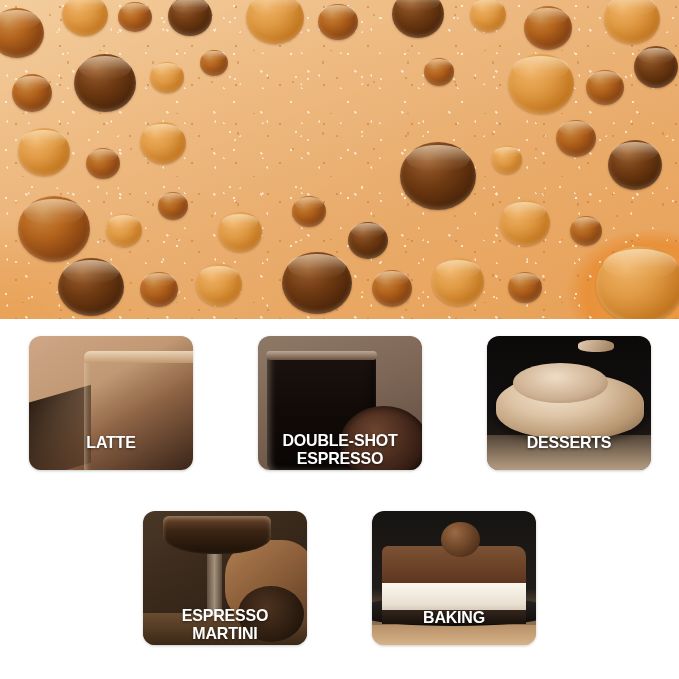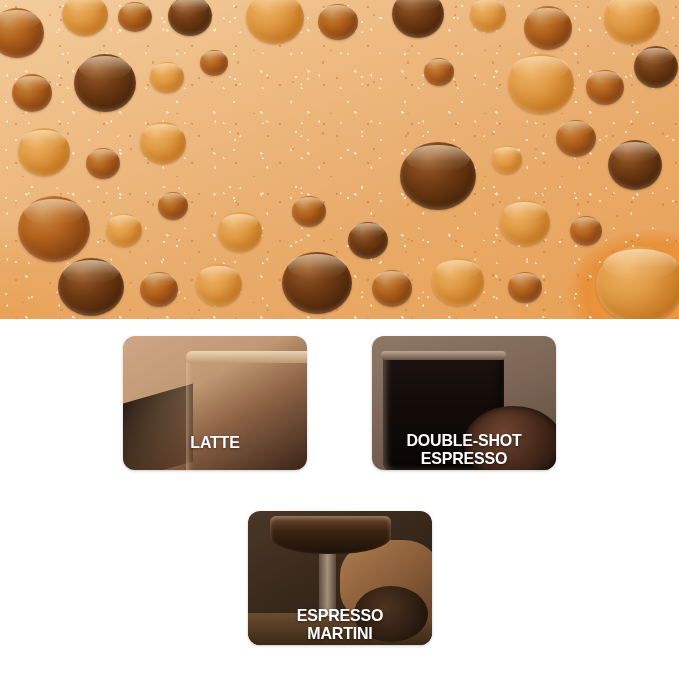--- a/index.html
+++ b/index.html
@@ -63,21 +63,20 @@
     position:absolute;left:0;top:319px;width:679px;height:360px;
     background:#ffffff;
   }
   .row{position:absolute;left:0;width:679px;display:flex;justify-content:center;gap:65px;}
   .row-1{top:17px;}
   .row-2{top:192px;}
 
   .card{
     position:relative;width:164px;height:134px;border-radius:12px;
     overflow:visible;
-    padding-left:20px;
   }
   .card-img{
     position:absolute;inset:0;border-radius:12px;overflow:hidden;
     box-shadow:0 1px 3px rgba(0,0,0,.22);
   }
   .card-label{
     position:absolute;left:-14px;right:-14px;
     text-align:center;color:#ffffff;font-weight:bold;
     font-size:17px;line-height:18px;letter-spacing:-0.2px;
     text-shadow:0 1px 3px rgba(0,0,0,.55);
@@ -299,34 +298,54 @@
       <div class="card">
         <div class="card-img art-dse">
           <div class="glass"></div>
           <div class="rim"></div>
           <div class="capsule"></div>
         </div>
         <div class="card-label two">DOUBLE-SHOT
 ESPRESSO</div>
       </div>
 
+      <div class="card">
+        <div class="card-img art-dsrt">
+          <div class="crumb"></div>
+          <div class="base"></div>
+          <div class="cream"></div>
+          <div class="cream2"></div>
+        </div>
+        <div class="card-label one">DESSERTS</div>
+      </div>
 
     </div>
 
     <div class="row row-2">
 
       <div class="card">
         <div class="card-img art-em">
           <div class="board"></div>
           <div class="hand"></div>
           <div class="stem"></div>
           <div class="coupe"></div>
           <div class="medal"></div>
         </div>
         <div class="card-label two">ESPRESSO
 MARTINI</div>
       </div>
 
+      <div class="card">
+        <div class="card-img art-bake">
+          <div class="tbl"></div>
+          <div class="plate"></div>
+          <div class="choc"></div>
+          <div class="white"></div>
+          <div class="crust"></div>
+          <div class="ball"></div>
+        </div>
+        <div class="card-label one">BAKING</div>
+      </div>
 
 
     </div>
   </div>
 </div>
 
 </body></html>

